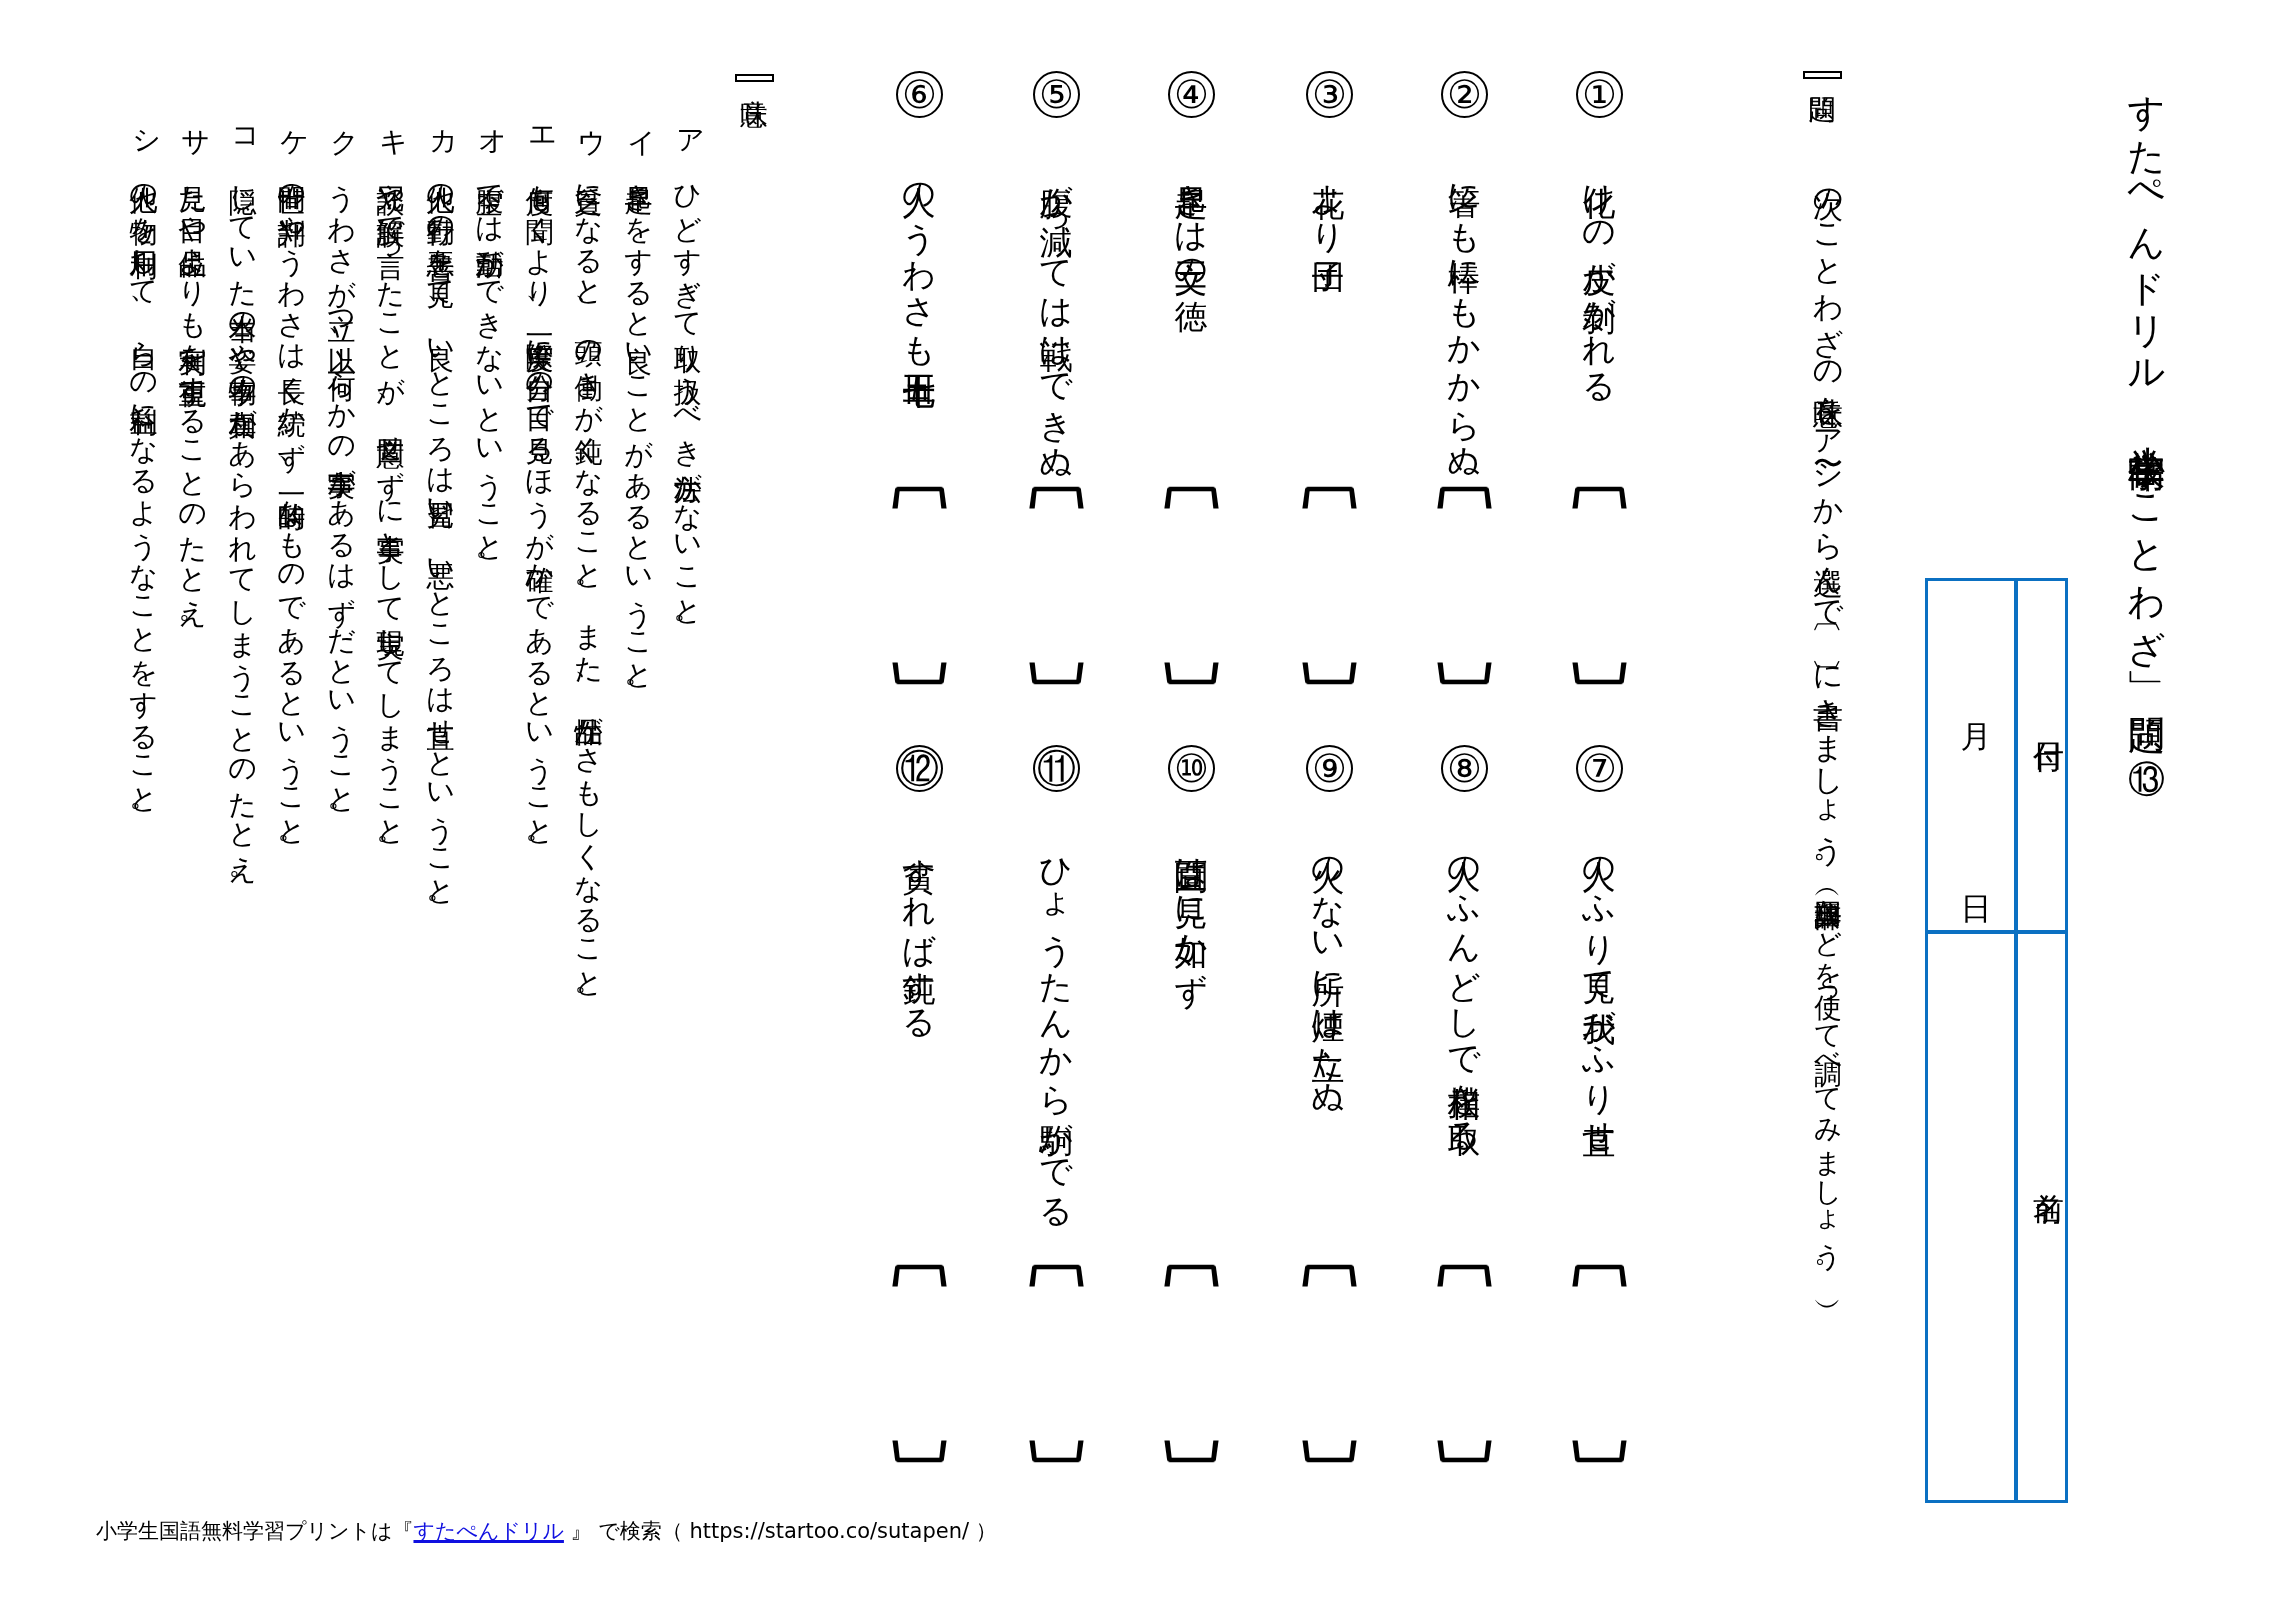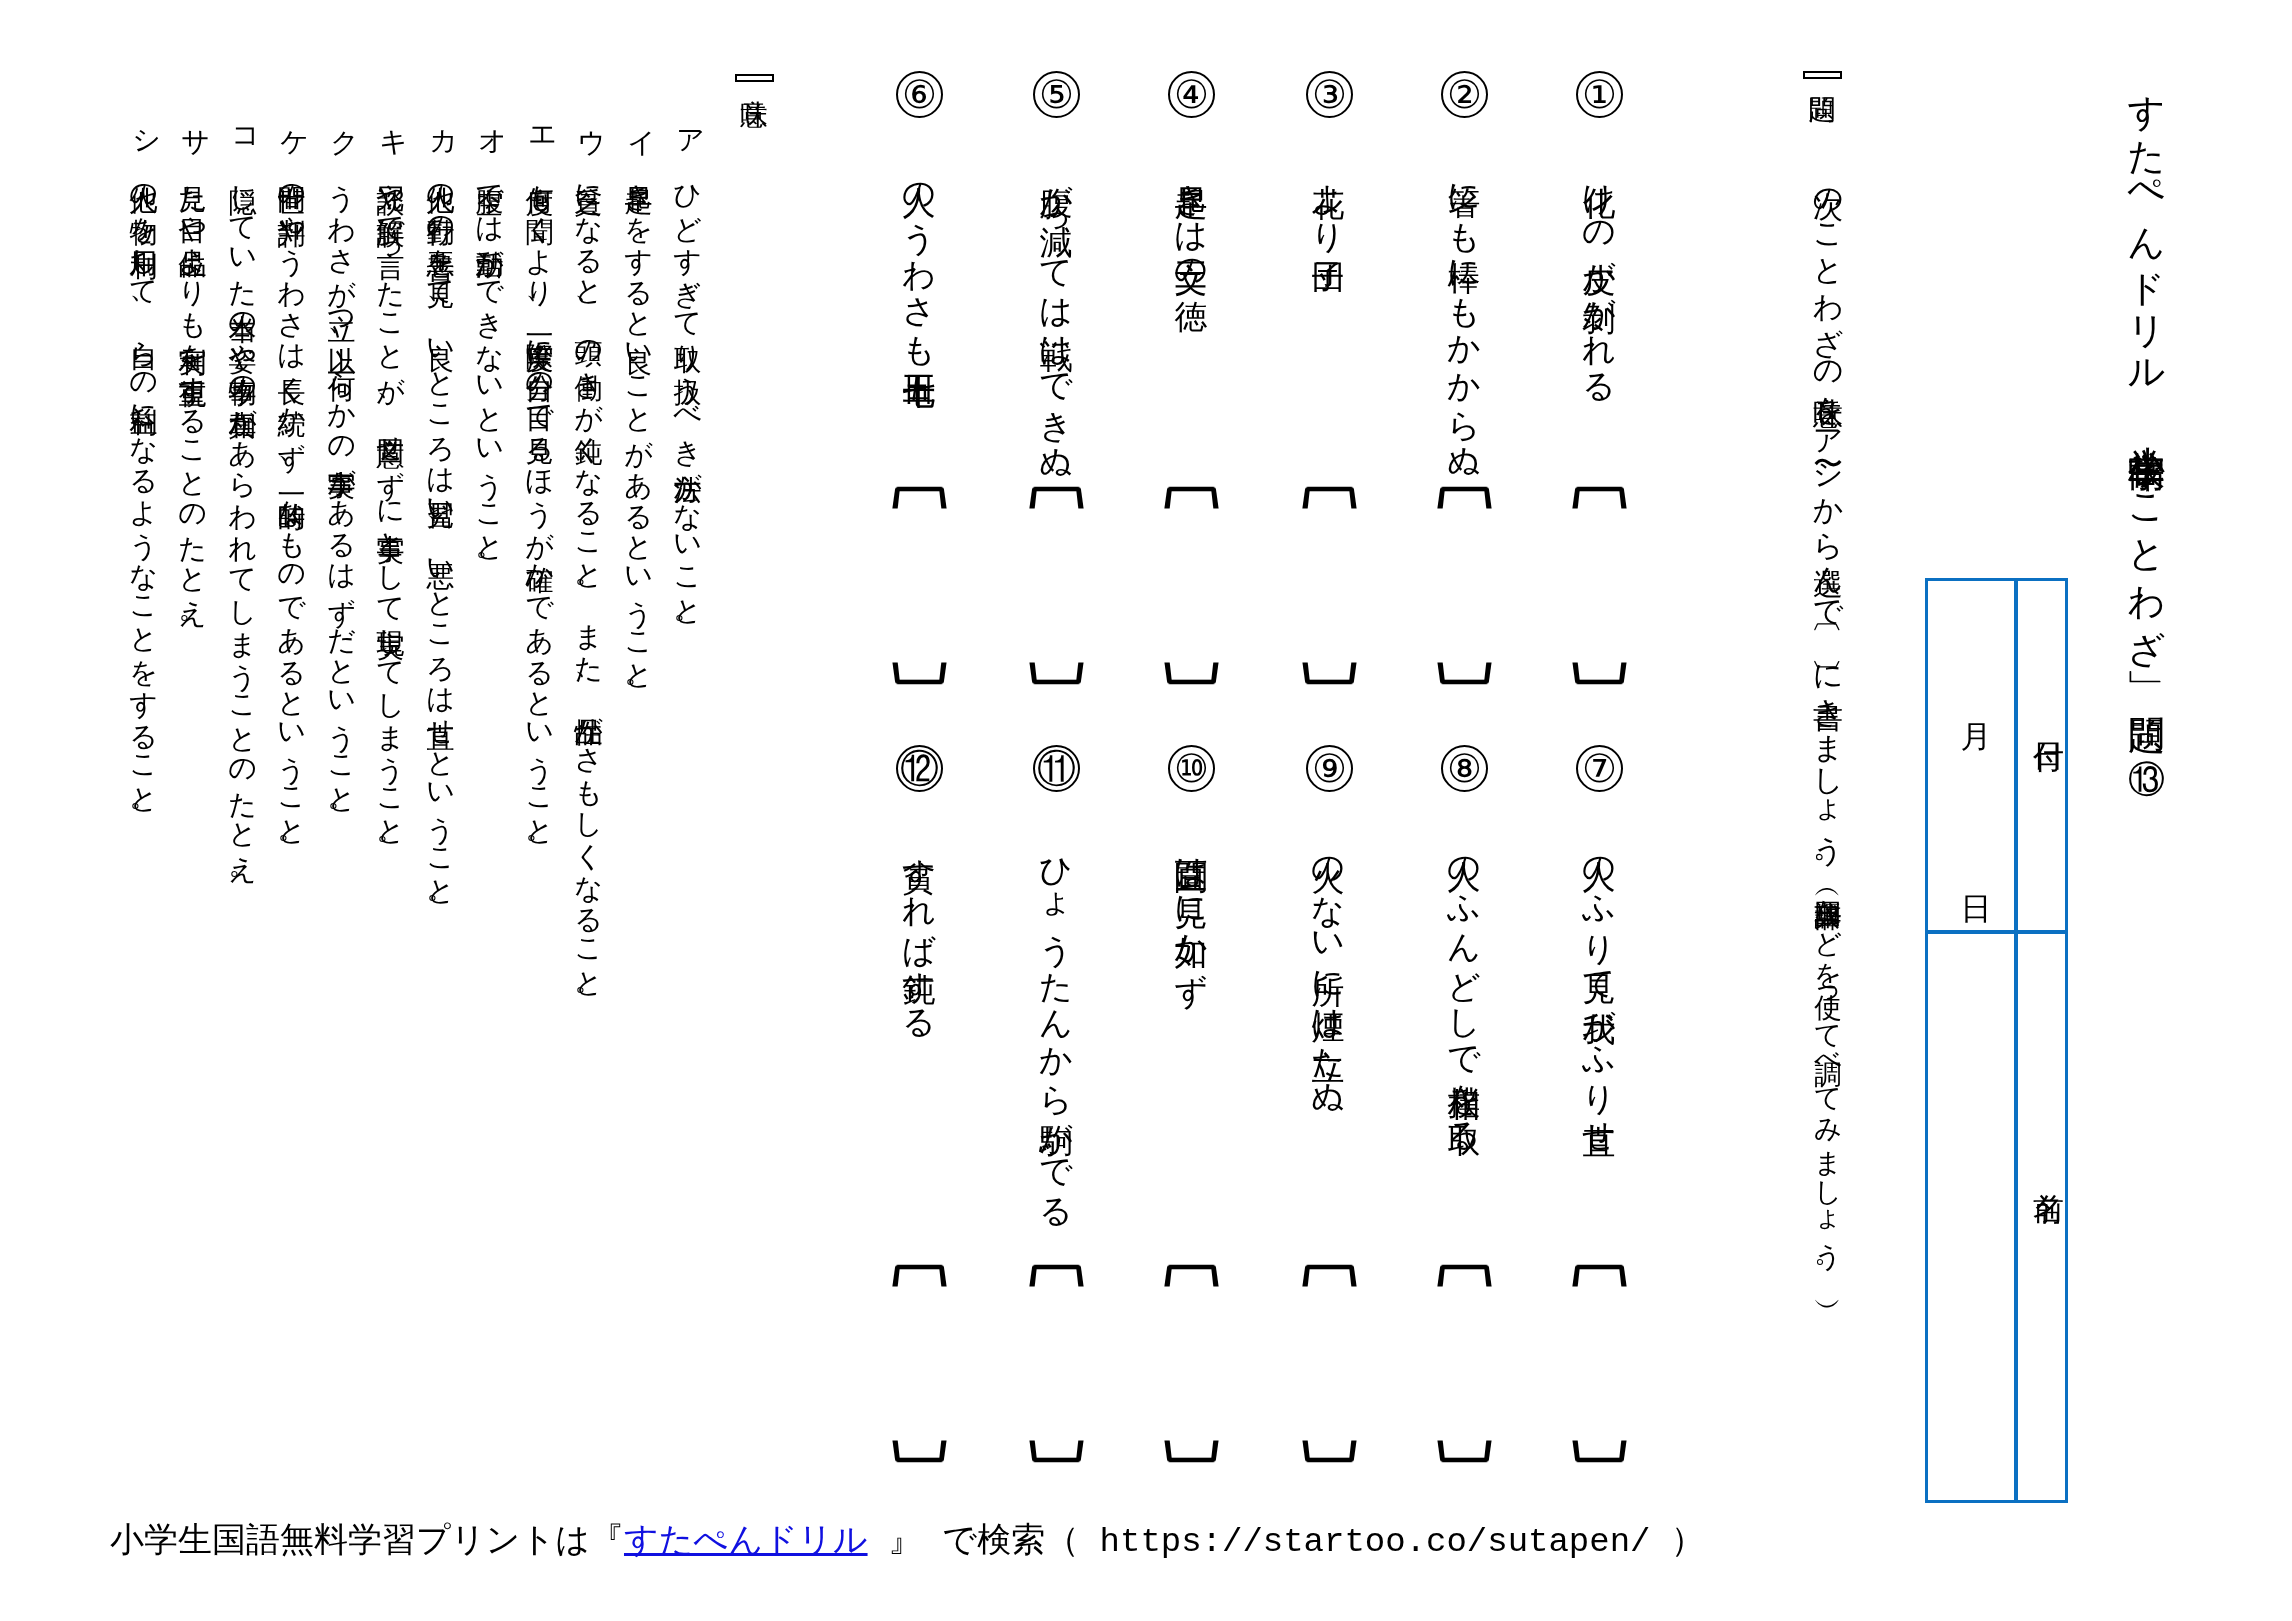--- a/index.html
+++ b/index.html
@@ -35,21 +35,21 @@
   
   .brk-top, .brk-bot { width: 51px; height: 21.6px; border: 5.9px solid #000; box-sizing: border-box; }
   .brk-top { border-bottom: none; border-radius: 3.9px 3.9px 0 0; transform: perspective(39px) rotateX(12deg); }
   .brk-bot { border-top: none; border-radius: 0 0 3.9px 3.9px; transform: perspective(39px) rotateX(-12deg); }
 
   
   .mcol { font-size: 28px; line-height: 33px; font-family: "DejaVu Serif", "Liberation Serif", serif; }
   .mletter { font-size: 28px; font-family: "DejaVu Serif", "Liberation Serif", serif; }
 
   
-  .footer { left: 110px; top: 1517px; font-size: 34px; white-space: nowrap; font-family: Liberation Mono, monospace; }
+  .footer { left: 96px; top: 1517px; font-size: 21px; white-space: nowrap; }
   .footer a { color: #1010e0; text-decoration: underline; text-decoration-thickness: 2.9px; }
 </style>
 </head>
 <body>
 
 <div class="abs vert title">
   <span>すたぺんドリル</span><span>　</span><span>小学校高学年</span><span>　</span><span>「ことわざ」</span><span>　</span><span>問題</span><span>　</span><span>⑬</span>
 </div>
 
 <div class="abs infobox">

